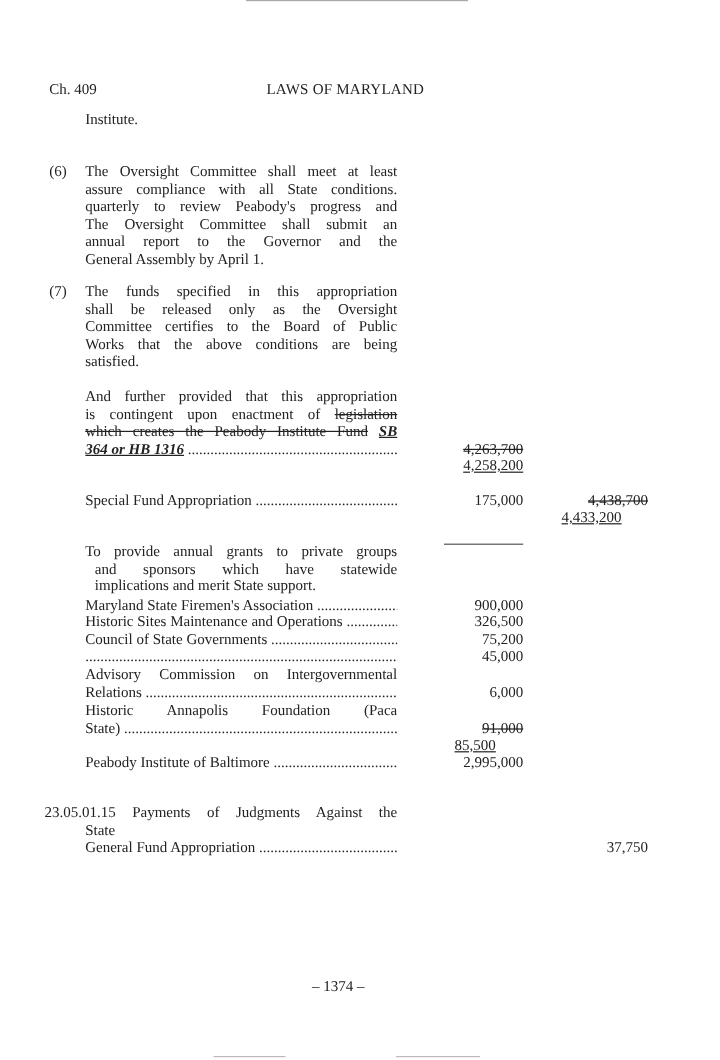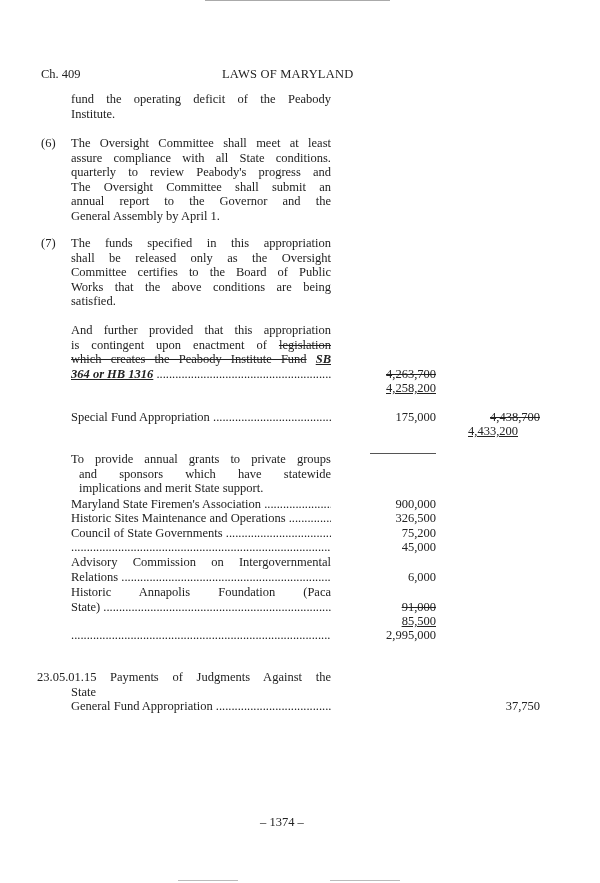--- a/index.html
+++ b/index.html
@@ -24,21 +24,20 @@
 </style>
 </head>
 <body>
 
 <div class="topbar"></div>
 
 <div class="abs" style="left:41px; top:67px;">Ch. 409</div>
 <div class="abs" style="left:222px; top:67px; letter-spacing:0.2px;">LAWS OF MARYLAND</div>
 
 <div class="para" style="top:92px;">
-  <span class="jl">fund the operating deficit of the Peabody</span>
   <span>Institute.</span>
 </div>
 
 <div class="num-label abs" style="top:136px;">(6)</div>
 <div class="para" style="top:136px;">
   <span class="jl">The Oversight Committee shall meet at least</span>
   <span class="jl">assure compliance with all State conditions.</span>
   <span class="jl">quarterly to review Peabody's progress and</span>
   <span class="jl">The Oversight Committee shall submit an</span>
   <span class="jl">annual report to the Governor and the</span>
@@ -92,23 +91,23 @@
     <span class="jl">Advisory Commission on Intergovernmental</span>
   </div>
 <div class="lead" style="left:71px; top:570px; width:260px;"><span>Relations</span><span class="dots"></span></div>
 <div class="amt" style="left:356px; top:570px;">6,000</div>
 
 <div class="para" style="top:585px;">
     <span class="jl">Historic Annapolis Foundation (Paca</span>
   </div>
 <div class="lead" style="left:71px; top:600px; width:260px;"><span>State)</span><span class="dots"></span></div>
 <div class="amt strike" style="left:356px; top:600px;">91,000</div>
-<div class="amt uline" style="left:356px; top:614px;">85,500</div>
+<div class="amt uline" style="left:356px; top:614px;text-align:center;">85,500</div>
 
-<div class="lead" style="left:71px; top:628px; width:260px;"><span class="dots"></span></div>
+<div class="lead" style="left:71px; top:628px; width:260px;"><span>Peabody Institute of Baltimore</span><span class="dots"></span></div>
 <div class="amt" style="left:356px; top:628px;">2,995,000</div>
 
 <div class="abs" style="left:37px; top:670px; width:294px; text-align:justify; text-align-last:justify;"><span>23.05.01.15</span> <span>Payments of Judgments Against the</span></div>
 <div class="abs" style="left:71px; top:685px;">State</div>
 <div class="lead" style="left:71px; top:699px; width:260px;"><span>General Fund Appropriation</span><span class="dots"></span></div>
 <div class="amt" style="left:460px; top:699px;">37,750</div>
 
 <div class="abs" style="left:260px; top:815px;">– 1374 –</div>
 
 <div class="scan" style="left:178px; top:880px; width:60px;"></div>

